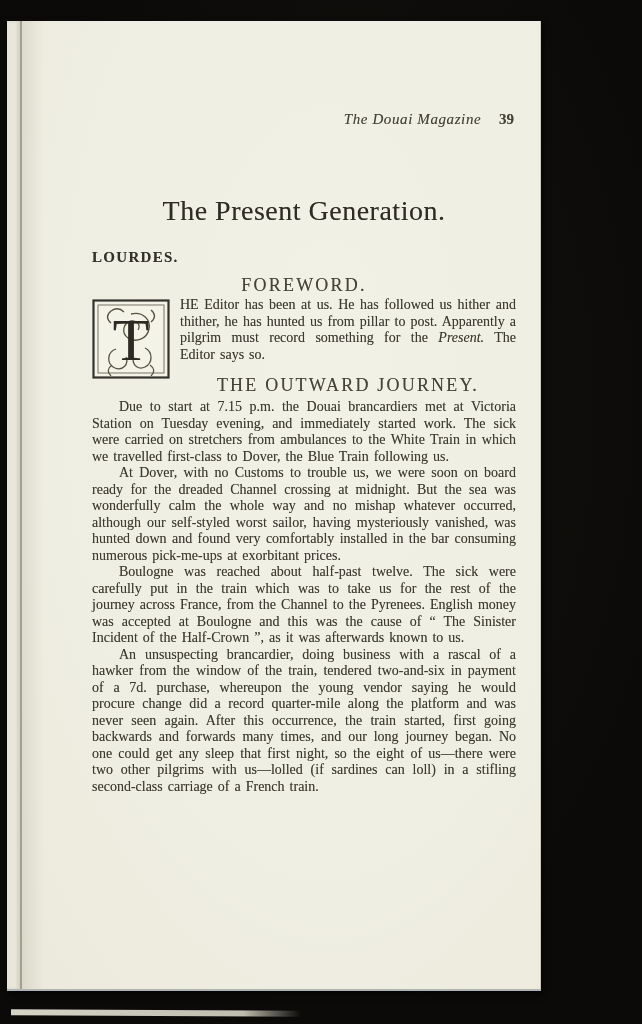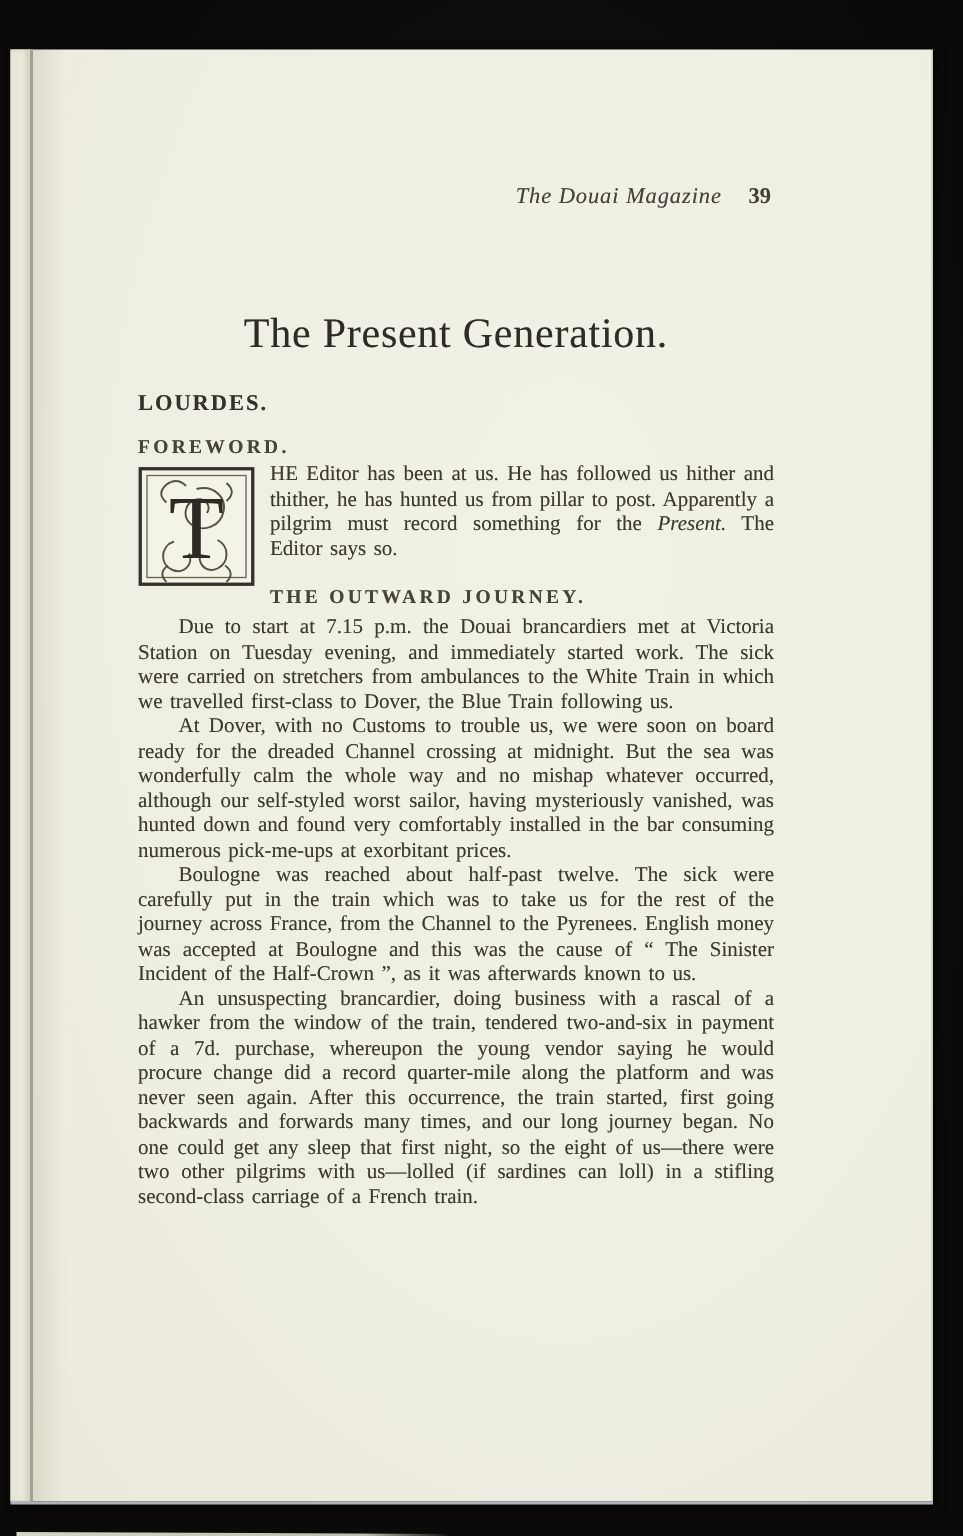--- a/index.html
+++ b/index.html
@@ -11,22 +11,22 @@
     font-family: "Liberation Serif", "DejaVu Serif", serif;
   }
   .scan {
     position: absolute; inset: 0;
     background:
       radial-gradient(ellipse at 55% 40%, rgba(40,38,34,0.25), transparent 70%),
       #0b0a08;
   }
   .page {
     position: absolute;
-    left: 7px; top: 33px;
-    width: 615px; height: 968px;
+    left: 7px; top: 21px;
+    width: 534px; height: 968px;
     background:
       radial-gradient(ellipse at 60% 35%, #f2f1e6 0%, #efeee2 60%, #eae9db 100%);
     border-bottom: 2px solid #aeb3ba;
     box-shadow: inset -1px 0 0 rgba(60,58,48,0.18), 2px 3px 6px rgba(0,0,0,0.6);
   }
   .fore-edge {
     position: absolute; left: 0; top: 0;
     width: 13px; height: 100%;
     background: linear-gradient(to right, #e6e4d6, #ecebdd);
     border-right: 2px solid rgba(110,104,88,0.55);
@@ -71,23 +71,24 @@
   h2.article-subtitle {
     margin: 18px 0 0 0;
     font-size: 15px;
     line-height: 17px;
     font-weight: bold;
     letter-spacing: 1.3px;
     color: #33312a;
   }
   h3.section-heading {
     margin: 12px 0 4px 0;
-    font-size: 13px;
+    font-size: 18px;
     line-height: 15px;
-    font-weight: bold;
+    text-align: center;
+    font-weight: normal;
     letter-spacing: 2.2px;
     color: #45433a;
   }
   h3.outward { margin-top: 15px; margin-bottom: 6px; }
   p {
     margin: 0;
     font-size: 14px;
     line-height: 16.5px;
     text-align: justify;
     word-spacing: 1.5px;

